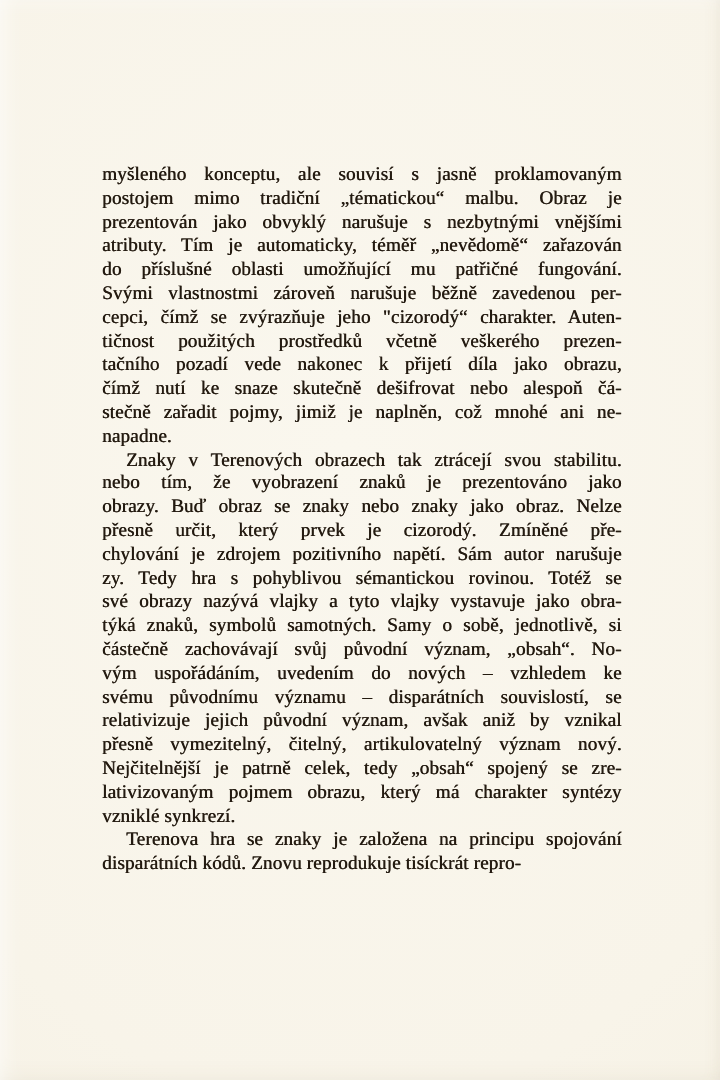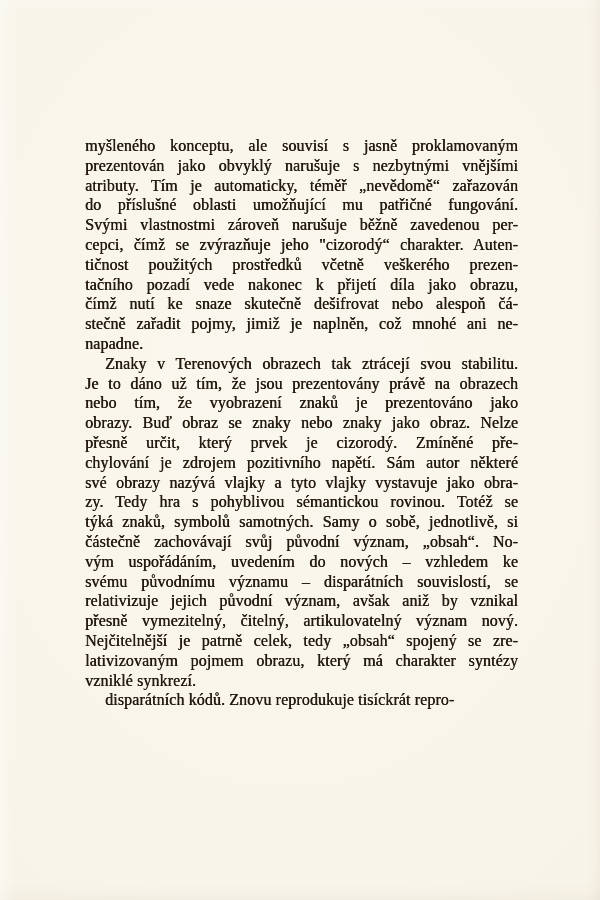--- a/index.html
+++ b/index.html
@@ -49,50 +49,51 @@
   }
 </style>
 </head>
 <body>
 
 <div class="page">
   <div class="text-block">
 
     <div class="para">
       <div class="line">myšleného konceptu, ale souvisí s jasně proklamovaným</div>
+      <div class="line">postojem mimo tradiční „tématickou“ malbu. Obraz je</div>
       <div class="line">prezentován jako obvyklý narušuje s nezbytnými vnějšími</div>
       <div class="line">atributy. Tím je automaticky, téměř „nevědomě“ zařazován</div>
       <div class="line">do příslušné oblasti umožňující mu patřičné fungování.</div>
       <div class="line">Svými vlastnostmi zároveň narušuje běžně zavedenou per-</div>
       <div class="line">cepci, čímž se zvýrazňuje jeho "cizorodý“ charakter. Auten-</div>
       <div class="line">tičnost použitých prostředků včetně veškerého prezen-</div>
       <div class="line">tačního pozadí vede nakonec k přijetí díla jako obrazu,</div>
       <div class="line">čímž nutí ke snaze skutečně dešifrovat nebo alespoň čá-</div>
       <div class="line">stečně zařadit pojmy, jimiž je naplněn, což mnohé ani ne-</div>
       <div class="line last">napadne.</div>
     </div>
 
     <div class="para indent">
       <div class="line">Znaky v Terenových obrazech tak ztrácejí svou stabilitu.</div>
-      <div class="line">Je to dáno už tím, že jsou prezentovány právě na obrazech</div>
       <div class="line">nebo tím, že vyobrazení znaků je prezentováno jako</div>
       <div class="line">obrazy. Buď obraz se znaky nebo znaky jako obraz. Nelze</div>
       <div class="line">přesně určit, který prvek je cizorodý. Zmíněné pře-</div>
-      <div class="line">chylování je zdrojem pozitivního napětí. Sám autor některé</div>
+      <div class="line">chylování je zdrojem pozitivního napětí. Sám autor narušuje</div>
+      <div class="line">zy. Tedy hra s pohyblivou sémantickou rovinou. Totéž se</div>
       <div class="line">své obrazy nazývá vlajky a tyto vlajky vystavuje jako obra-</div>
-      <div class="line">zy. Tedy hra s pohyblivou sémantickou rovinou. Totéž se</div>
       <div class="line">týká znaků, symbolů samotných. Samy o sobě, jednotlivě, si</div>
       <div class="line">částečně zachovávají svůj původní význam, „obsah“. No-</div>
       <div class="line">vým uspořádáním, uvedením do nových – vzhledem ke</div>
       <div class="line">svému původnímu významu – disparátních souvislostí, se</div>
       <div class="line">relativizuje jejich původní význam, avšak aniž by vznikal</div>
       <div class="line">přesně vymezitelný, čitelný, artikulovatelný význam nový.</div>
       <div class="line">Nejčitelnější je patrně celek, tedy „obsah“ spojený se zre-</div>
       <div class="line">lativizovaným pojmem obrazu, který má charakter syntézy</div>
       <div class="line last">vzniklé synkrezí.</div>
     </div>
 
     <div class="para indent">
+      <div class="line">Terenova hra se znaky je založena na principu spojování</div>
       <div class="line last">disparátních kódů. Znovu reprodukuje tisíckrát repro-</div>
     </div>
 
   </div>
 </div>
 
 </body></html>

